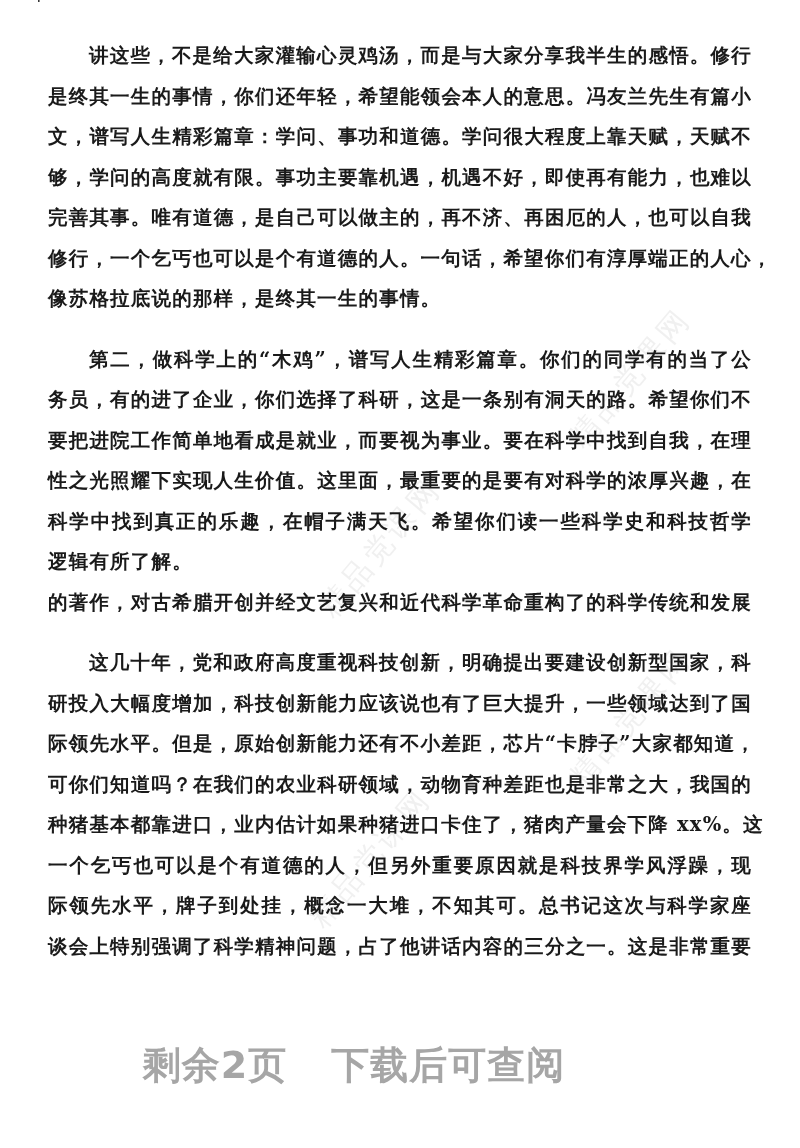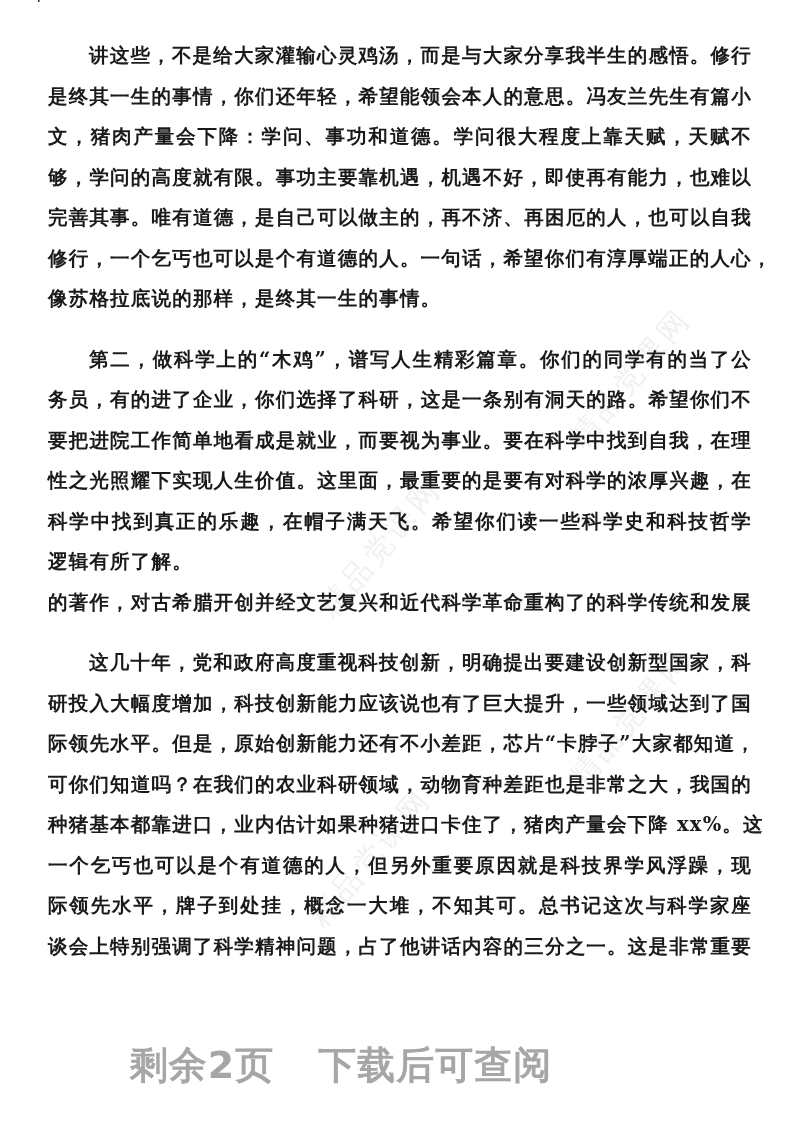--- a/index.html
+++ b/index.html
@@ -71,21 +71,21 @@
     font-size: 30px;
     color: rgba(200, 200, 200, 0.28);
     transform: rotate(-50deg);
     transform-origin: left top;
     white-space: nowrap;
     letter-spacing: 4px;
     font-family: "DejaVu Sans", sans-serif;
   }
   .remaining-banner {
     position: absolute;
-    left: 3px;
+    left: 16px;
     top: 1040px;
     width: 676px;
     text-align: center;
     font-family: "DejaVu Sans", sans-serif;
     font-weight: bold;
     font-size: 38px;
     color: #a6a6a6;
     letter-spacing: 1px;
   }
   .remaining-banner .gap {
@@ -105,21 +105,21 @@
     <div class="watermark" style="left:560px; top:430px;">精品党课网</div>
     <div class="watermark" style="left:300px; top:910px;">精品党课网</div>
     <div class="watermark" style="left:560px; top:770px;">精品党课网</div>
   </div>
 
   <div class="body-text">
 
     <div class="para">
       <span class="line first">讲这些，不是给大家灌输心灵鸡汤，而是与大家分享我半生的感悟。修行</span>
       <span class="line">是终其一生的事情，你们还年轻，希望能领会本人的意思。冯友兰先生有篇小</span>
-      <span class="line">文，猪肉产量会下降：学问、事功和道德。学问很大程度上靠天赋，天赋不</span>
+      <span class="line">文，谱写人生精彩篇章：学问、事功和道德。学问很大程度上靠天赋，天赋不</span>
       <span class="line">够，学问的高度就有限。事功主要靠机遇，机遇不好，即使再有能力，也难以</span>
       <span class="line">完善其事。唯有道德，是自己可以做主的，再不济、再困厄的人，也可以自我</span>
       <span class="line">修行，一个乞丐也可以是个有道德的人。一句话，希望你们有淳厚端正的人心，</span>
       <span class="line last">像苏格拉底说的那样，是终其一生的事情。</span>
     </div>
 
     <div class="para">
       <span class="line first">第二，做科学上的“木鸡”，谱写人生精彩篇章。你们的同学有的当了公</span>
       <span class="line">务员，有的进了企业，你们选择了科研，这是一条别有洞天的路。希望你们不</span>
       <span class="line">要把进院工作简单地看成是就业，而要视为事业。要在科学中找到自我，在理</span>

